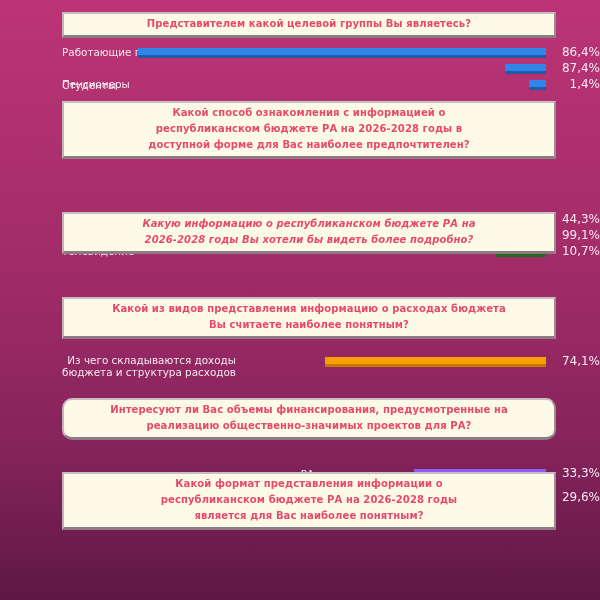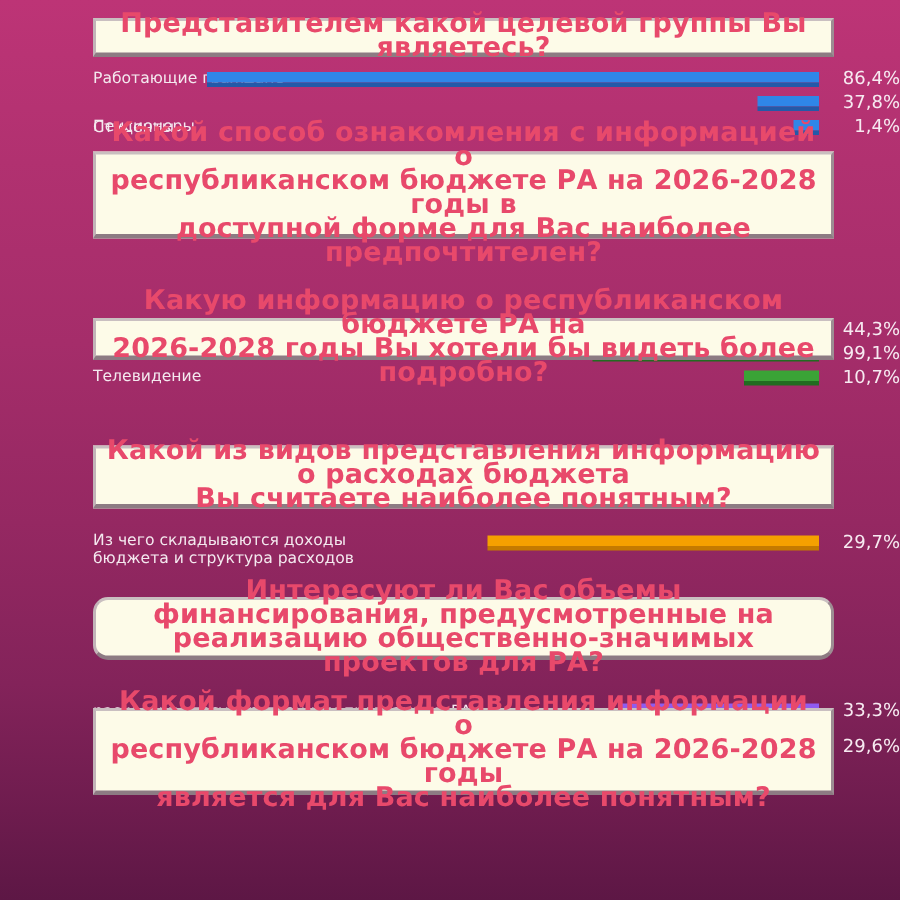--- a/index.html
+++ b/index.html
@@ -39,21 +39,21 @@
     box-sizing: border-box;
     display: flex;
     align-items: center;
     justify-content: center;
     text-align: center;
     padding: 5px 6px 6px 6px;
   }
   .qbox-text {
     color: #e8496b;
     font-weight: bold;
-    font-size: 18px;
+    font-size: 10px;
     line-height: 16px;
     letter-spacing: 0.1px;
     white-space: pre-line;
   }
 
   
   .rows {
     position: relative;
     width: 600px;
   }
@@ -132,21 +132,21 @@
         <div class="row-value">86,4%</div>
       </div>
       <div class="row" style="height: 16px;">
         <div class="row-label" style="top: 18px;">Студенты</div>
         <div class="row-track">
           <div class="bar-wrap" style="width: 40.592px;">
             <div class="bar" style="background: rgb(47, 134, 232);"></div>
             <div class="bar-shadow" style="background: rgb(36, 89, 168);"></div>
           </div>
         </div>
-        <div class="row-value">37,8%</div>
+        <div class="row-value">87,4%</div>
       </div>
       <div class="row" style="height: 16px;">
         <div class="row-label" style="top: 1px;">Пенсионеры</div>
         <div class="row-track">
           <div class="bar-wrap" style="width: 17.464px;">
             <div class="bar" style="background: rgb(47, 134, 232);"></div>
             <div class="bar-shadow" style="background: rgb(36, 89, 168);"></div>
           </div>
         </div>
         <div class="row-value">1,4%</div>
@@ -185,36 +185,36 @@
         <div class="row-track">
           <div class="bar-wrap" style="width: 50.504px;">
             <div class="bar" style="background: rgb(58, 163, 54);"></div>
             <div class="bar-shadow" style="background: rgb(34, 107, 32);"></div>
           </div>
         </div>
         <div class="row-value">10,7%</div>
       </div>
     </div>
     <div class="section" style="top: 212px;">
-      <div class="qbox" style="height: 28px;">
+      <div class="qbox" style="height: 42px; font-style: italic;">
         <div class="qbox-text">Какую информацию о республиканском бюджете РА на
 2026-2028 годы Вы хотели бы видеть более подробно?</div>
       </div>
     </div>
     <div class="section rows" style="top: 258px;">
       <div class="row" style="height: 26px;">
-        <div class="row-label" style="top: 0px;">Из чего складываются доходы
+        <div class="row-label" style="top: 0px; text-align: right;">Из чего складываются доходы
 бюджета и структура расходов</div>
         <div class="row-track">
           <div class="bar-wrap" style="width: 220.818px;">
             <div class="bar" style="background: rgb(245, 160, 0);"></div>
             <div class="bar-shadow" style="background: rgb(196, 122, 0);"></div>
           </div>
         </div>
-        <div class="row-value">29,7%</div>
+        <div class="row-value">74,1%</div>
       </div>
     </div>
     <div class="section" style="top: 297px;">
       <div class="qbox" style="height: 42px;">
         <div class="qbox-text">Какой из видов представления информацию о расходах бюджета
 Вы считаете наиболее понятным?</div>
       </div>
     </div>
     <div class="section rows" style="top: 344px;">
       <div class="row" style="height: 24px;">

